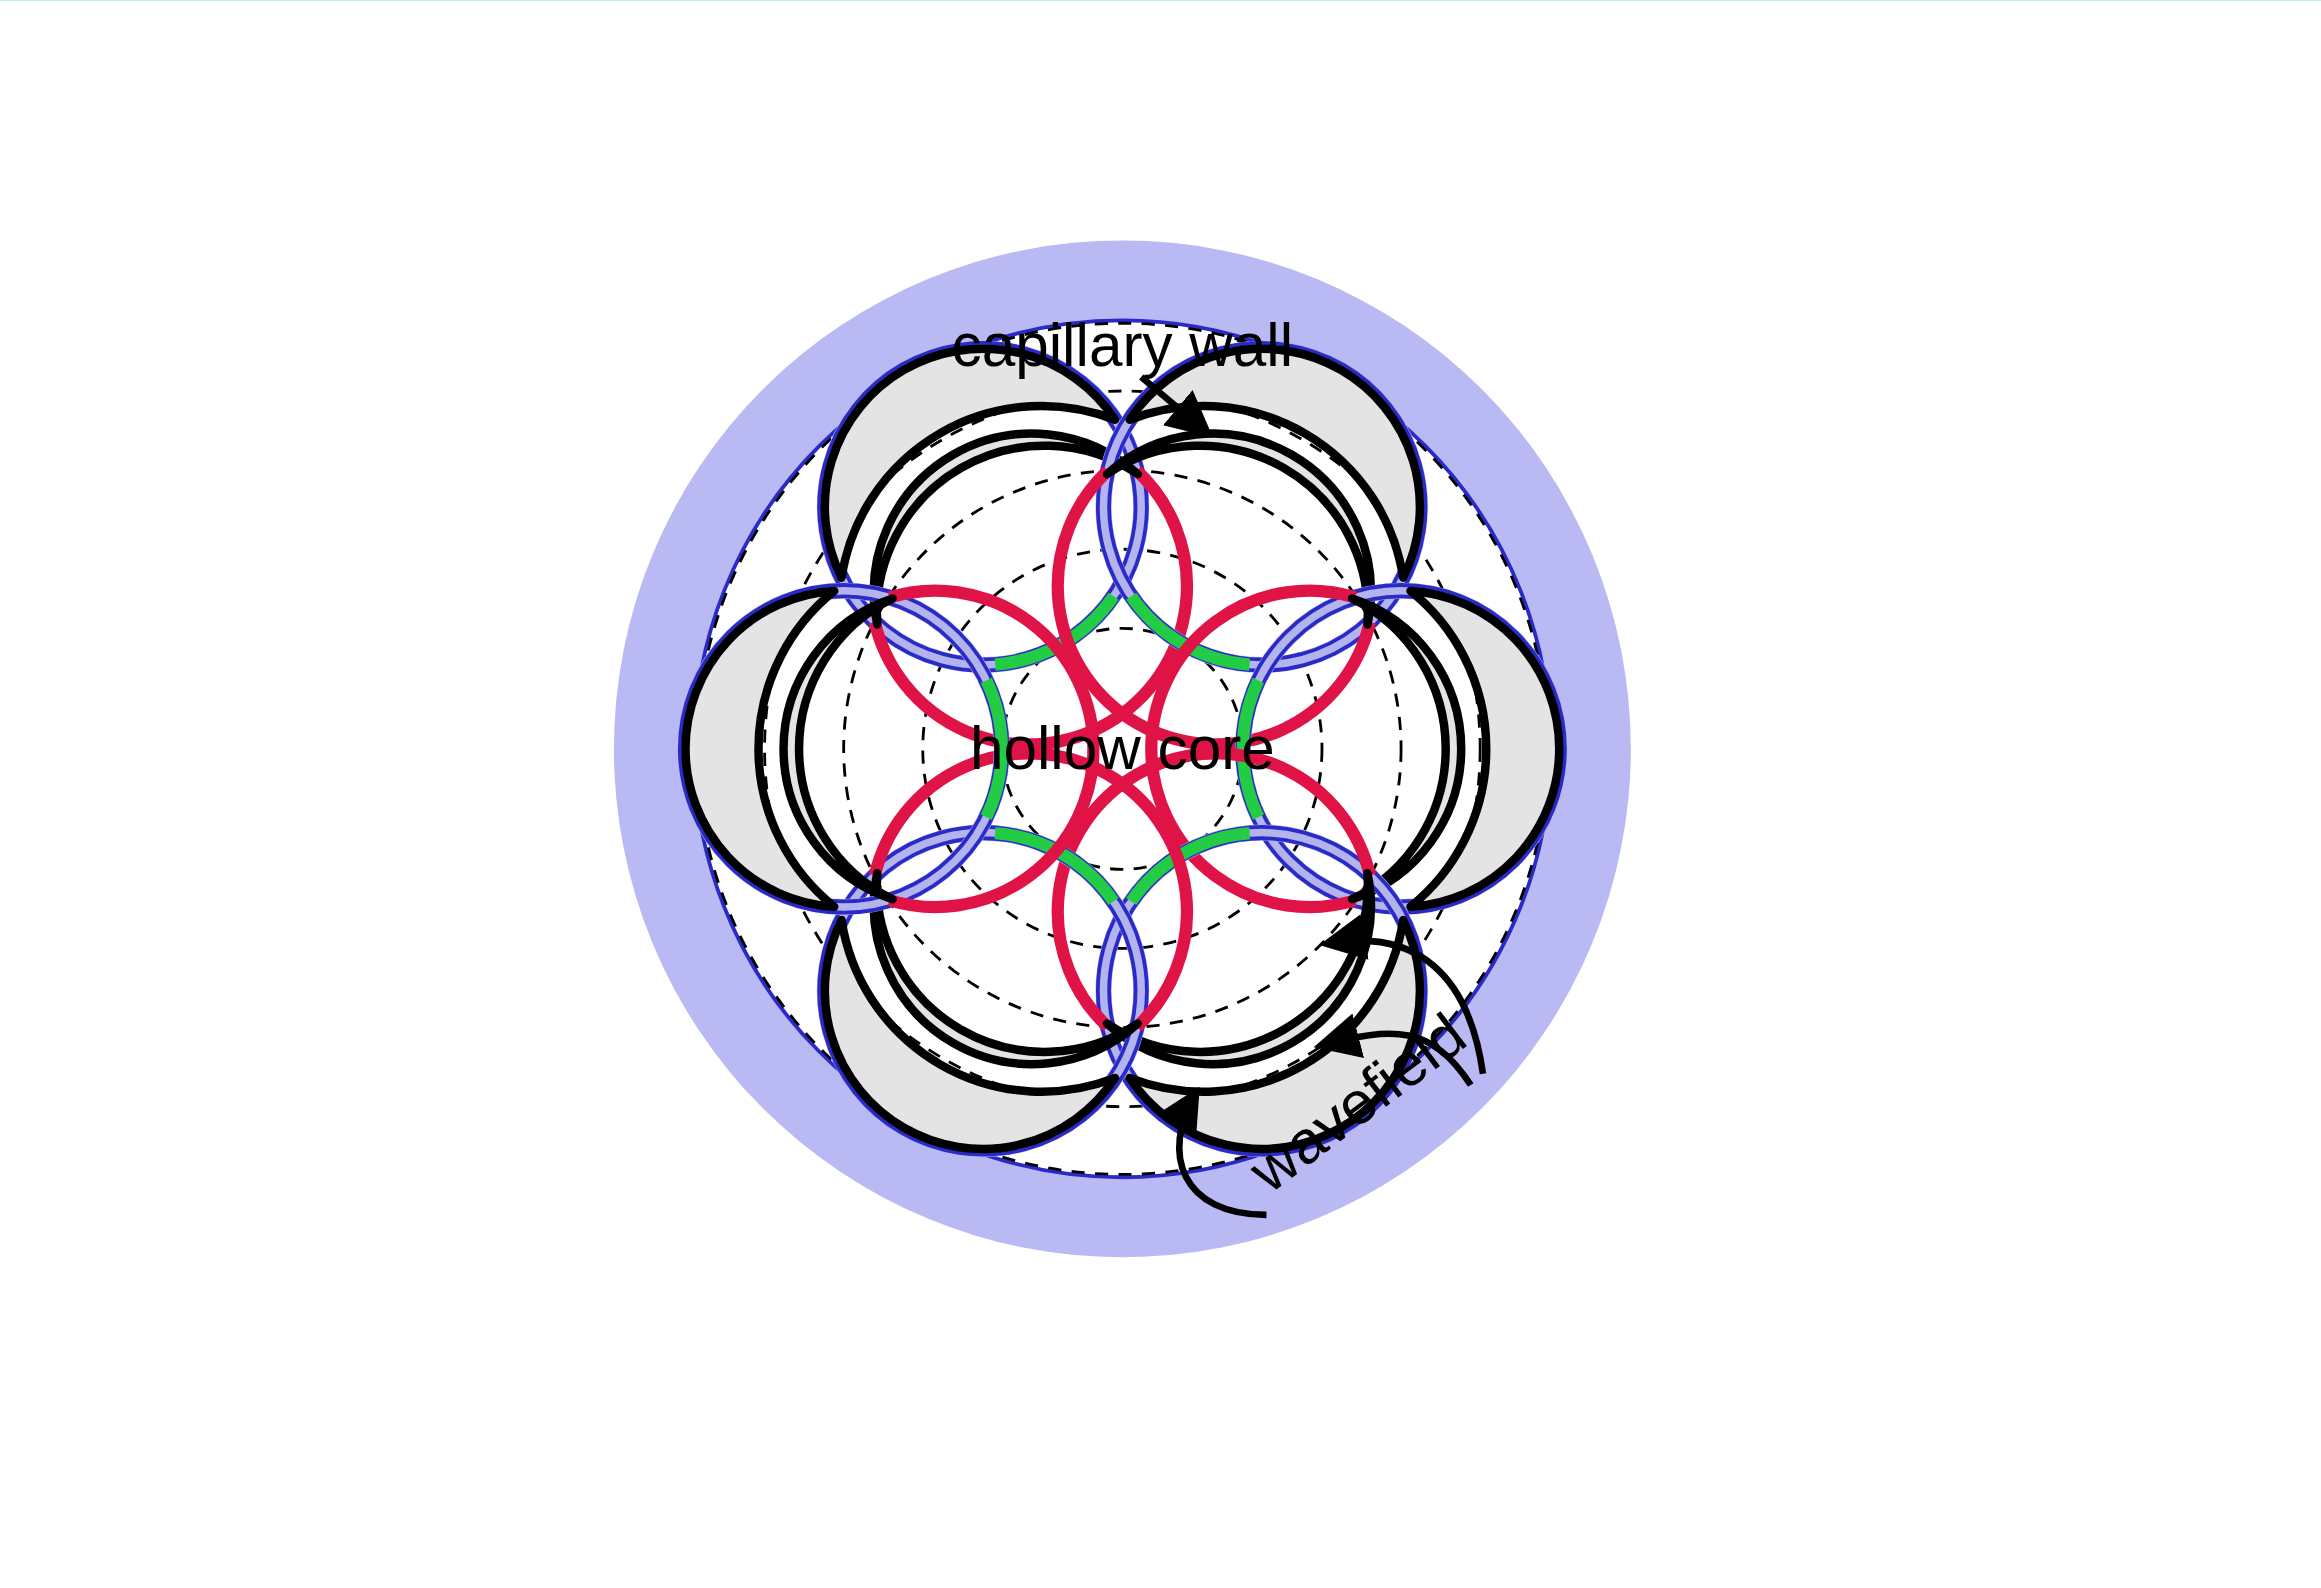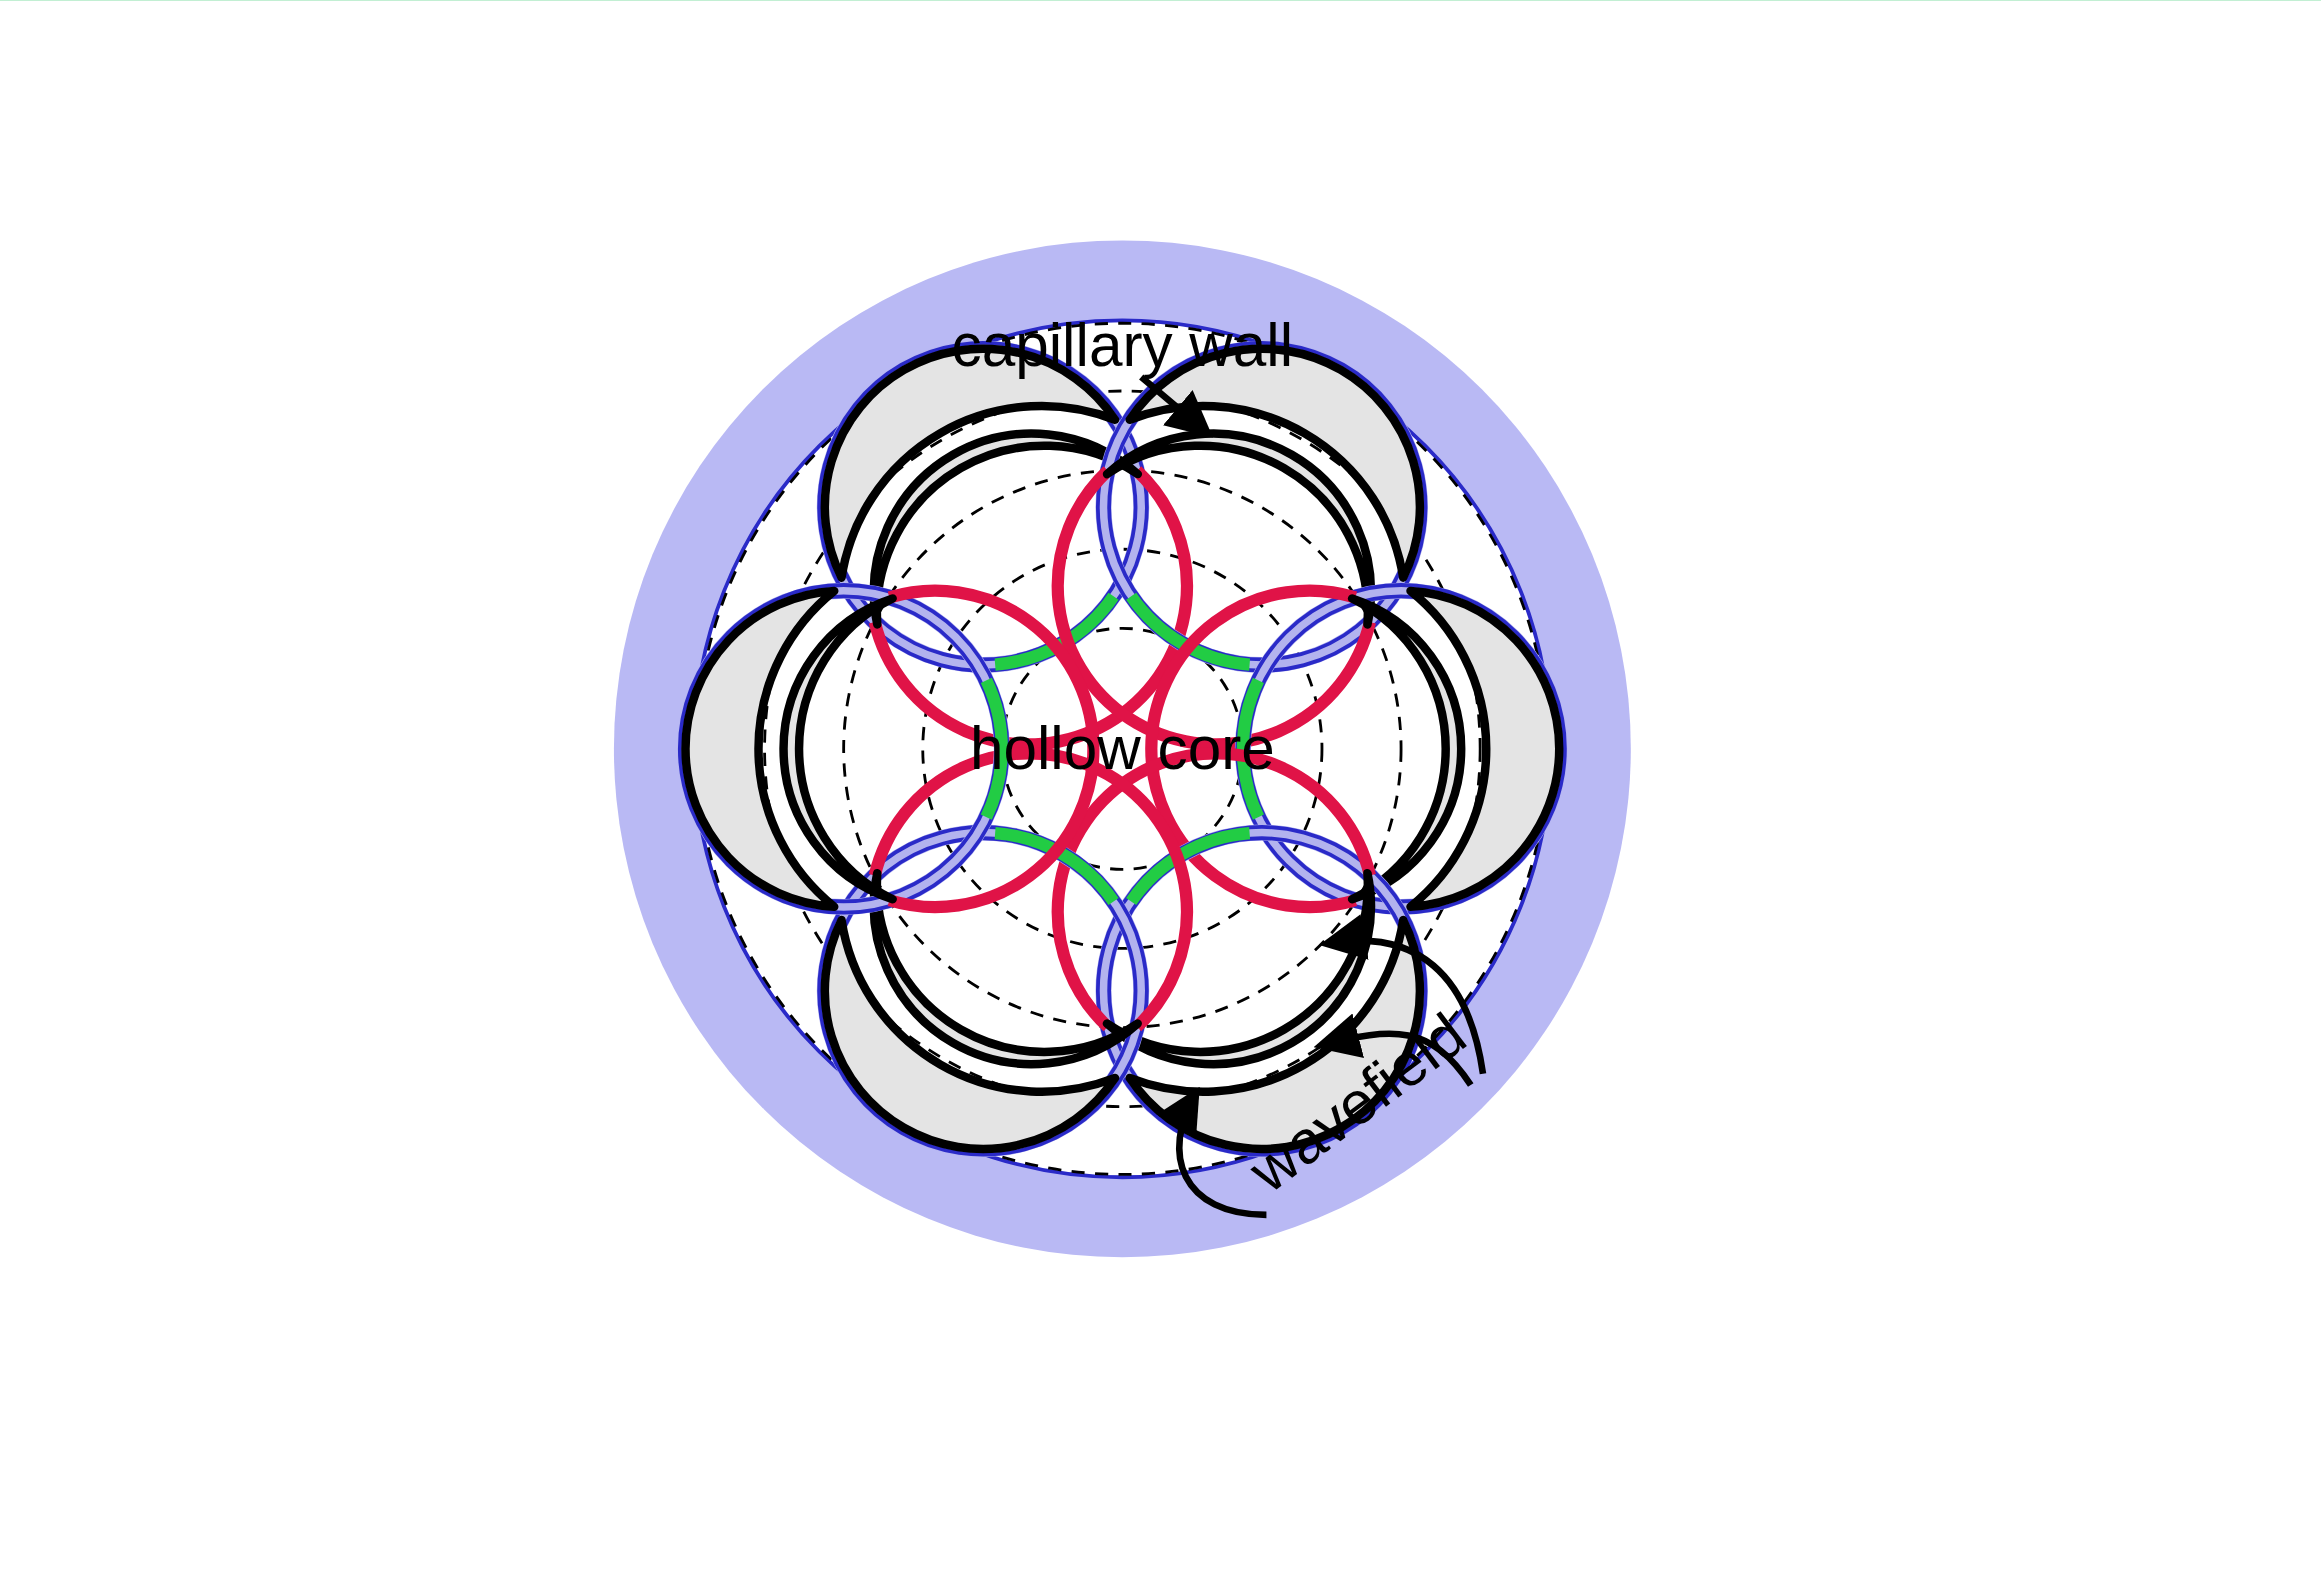--- a/index.html
+++ b/index.html
@@ -11,21 +11,21 @@
   body {
     width: 2321px;
     height: 1589px;
     overflow: hidden;
     font-family: "Liberation Sans", sans-serif;
   }
   #figure-root {
     position: relative;
     width: 2321px;
     height: 1589px;
-    background: #22c55e;
+    background: #14b8a6;
   }
   #fiber-svg {
     position: absolute;
     left: 0;
     top: 0;
     width: 2321px;
     height: 1589px;
     display: block;
   }
   .label-text {

